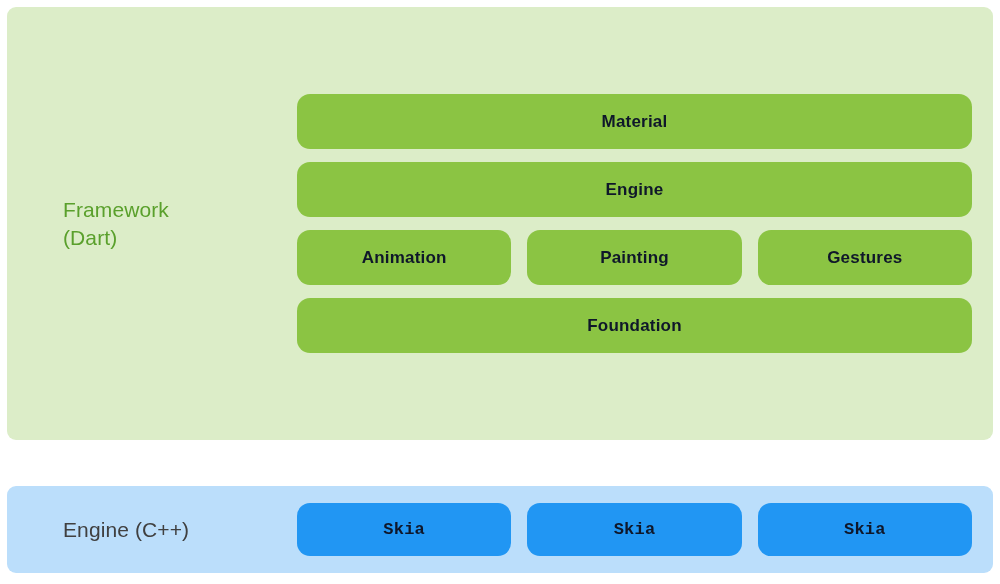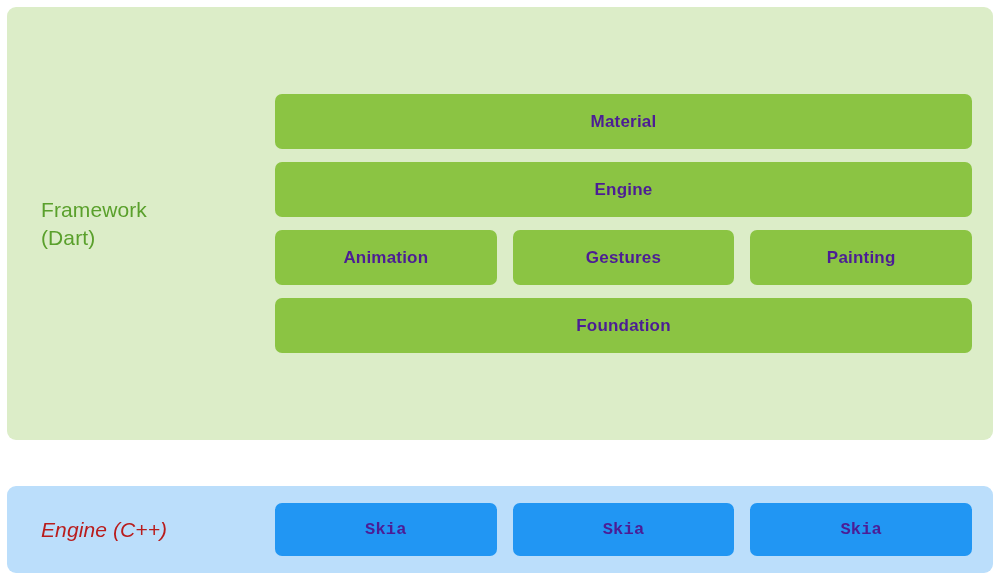--- a/index.html
+++ b/index.html
@@ -54,23 +54,24 @@
   
   .layer-title {
     flex: 0 0 268px;
     padding-left: 34px;
     box-sizing: border-box;
     font-size: 21px;
     font-weight: 400;
     line-height: 1.32;
     letter-spacing: 0.1px;
     white-space: pre-line;
+    margin-left: 22px;
   }
   .layer-title.green { color: #5AA02C; }
-  .layer-title.blue  { color: #b91c1c; font-style: italic; }
+  .layer-title.blue  { color: #404040; }
 
   
   .rows {
     flex: 1 1 auto;
     display: flex;
     flex-direction: column;
     gap: 13px;
     min-width: 0;
   }
 
@@ -78,25 +79,25 @@
     display: flex;
     flex-direction: row;
     gap: 16px;
     min-width: 0;
   }
 
   
   .box {
     flex: 1 1 0;
     height: 55px;
-    border-radius: 7px;
+    border-radius: 13px;
     display: flex;
     align-items: center;
     justify-content: center;
-    color: #4c1d95;
+    color: #0f172a;
     font-size: 17px;
     font-weight: bold;
     letter-spacing: 0.2px;
     min-width: 0;
     box-sizing: border-box;
   }
   .box.green { background: #8BC443; }
   .box.blue  { background: #2196F3; height: 53px; }
 
   .engine-rows { gap: 0; font-family: Liberation Mono, monospace; }
@@ -118,22 +119,22 @@
       </div>
 
 
       <div class="row">
         <div class="box green">Engine</div>
       </div>
 
 
       <div class="row">
         <div class="box green">Animation</div>
+        <div class="box green">Painting</div>
         <div class="box green">Gestures</div>
-        <div class="box green">Painting</div>
       </div>
 
       <div class="row">
         <div class="box green">Foundation</div>
       </div>
 
     </div>
   </section>
 
   <div class="layer-spacer"></div>

